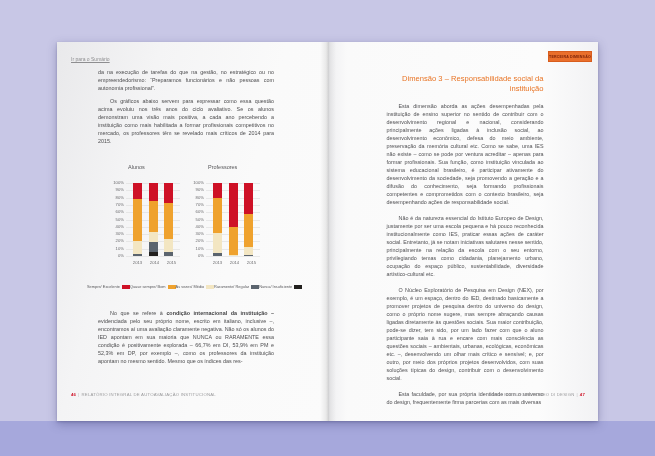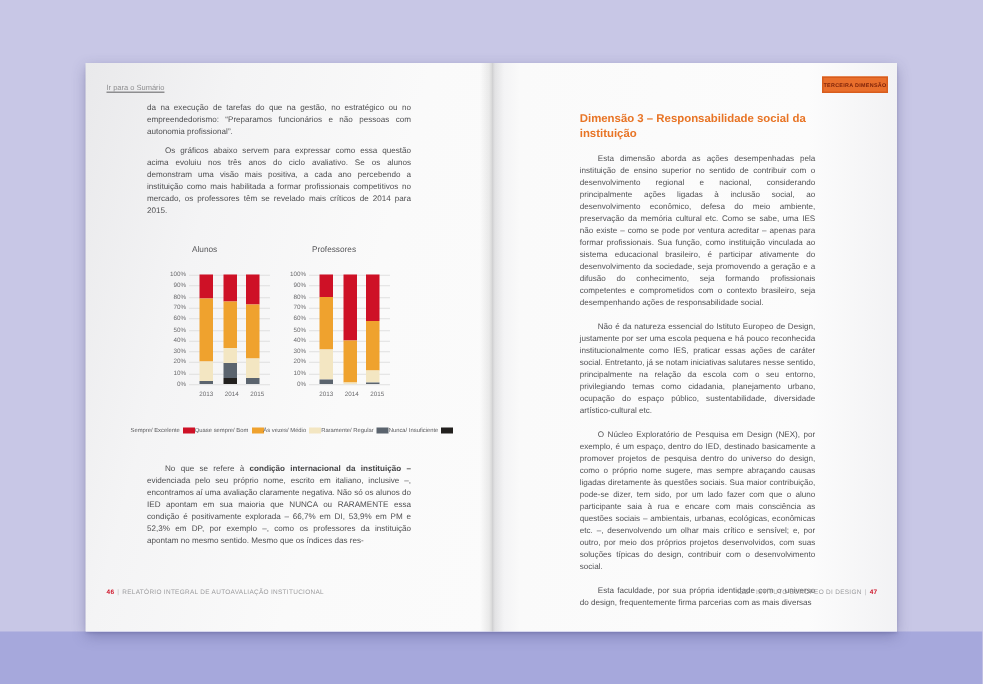--- a/index.html
+++ b/index.html
@@ -77,22 +77,22 @@
   
   .section-tab {
     position:absolute; top:9px; right:6px; width:44px; height:11px;
     background:#e96f2c; border:0.5px solid #d85d1d;
     display:flex; align-items:center; justify-content:center;
     font-size:3.6px; color:#7e2309; font-weight:bold; letter-spacing:.2px;
     text-transform:uppercase; white-space:nowrap; overflow:hidden;
   }
   .rcol { position:absolute; left:59px; top:32px; width:157px; }
   .heading {
-    font-size:7.6px; line-height:9.5px; font-weight:bold; color:#e87425;
-    margin-bottom:9px; text-align:left;
+    font-size:7.6px; line-height:9.5px; font-weight:normal; color:#e87425;
+    margin-bottom:9px; text-align:right;
   }
   .rbody { font-size:5.4px; line-height:8px; color:#515154; text-align:justify; }
   .rbody p { text-indent:12px; margin-bottom:8px; }
 </style>
 </head>
 <body>
 
 <div class="bottom-band"></div>
 
 <div class="spread">

